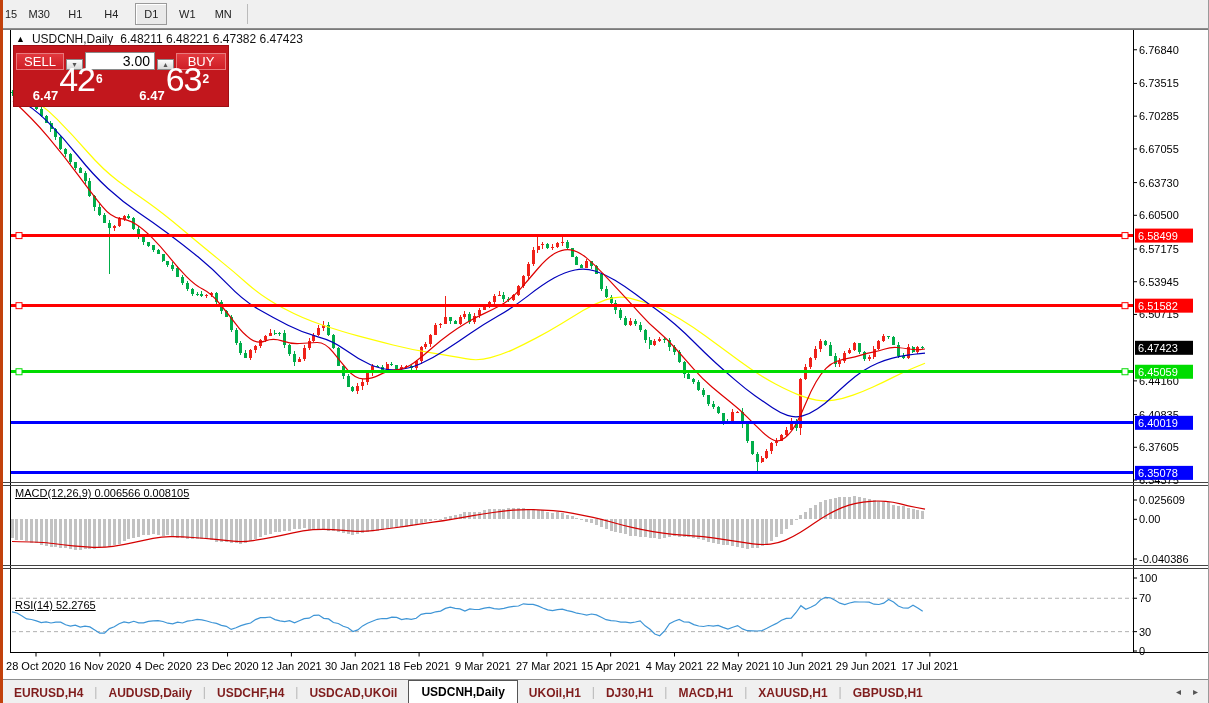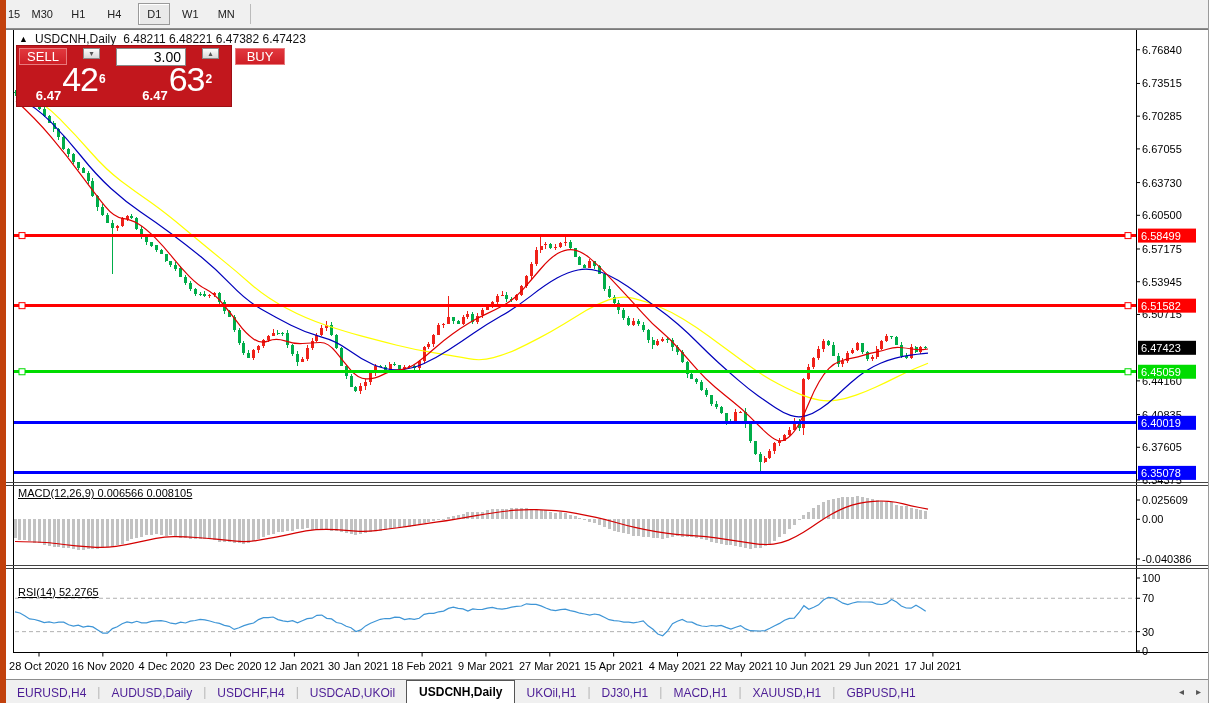--- a/index.html
+++ b/index.html
@@ -1,54 +1,54 @@
 <!DOCTYPE html>
 <html><head>
 <meta charset="utf-8">
 <style>
   html,body{margin:0;padding:0;background:#e8e8e8;}
   #app{position:relative;width:1209px;height:703px;overflow:hidden;background:#fff;
        font-family:"Liberation Sans",sans-serif;-webkit-font-smoothing:none;
-       border-left:6px solid #c2410c;border-right:1px solid #9a9a9a;box-sizing:border-box;}
+       border-left:3px solid #c2410c;border-right:1px solid #9a9a9a;box-sizing:border-box;}
   
   #toolbar{position:absolute;left:0;top:0;width:100%;height:28px;background:#f0f0f0;
            border-bottom:1px solid #8d8d8d;display:flex;align-items:center;}
   .tf-btn{min-width:22px;height:20px;margin:0 2px;padding:0 4px;display:flex;align-items:center;
           justify-content:center;font-size:11px;color:#222;border:1px solid transparent;cursor:default;}
   .tf-btn.partial{min-width:10px;padding:0 1px;margin-left:0;}
   .tf-btn.active{background:#e9e9e9;border:1px solid #9a9a9a;box-shadow:inset 1px 1px 0 #fff;margin-left:6px;}
   .tb-sep{width:1px;height:20px;background:#bbb;margin:0 6px;}
   
   #chartwin{position:absolute;left:0;top:29px;width:1209px;height:650px;background:#fff;}
   #plot{position:absolute;left:0;top:0;}
   #chart-header{position:absolute;left:13px;top:3px;font-size:12px;color:#111;display:flex;
                 align-items:center;gap:7px;white-space:nowrap;}
   #chart-header .tri{font-size:9px;color:#000;}
   
   #trade{position:absolute;left:10px;top:16px;width:216px;background:#c2171d;border:1px solid #9e0f14;
          padding:2px;box-sizing:border-box;}
-  #trade .row1{display:flex;align-items:flex-start;height:22px;gap:16px;}
+  #trade .row1{display:flex;align-items:flex-end;height:22px;gap:2px;}
   .tr-btn{flex:0 0 46px;background:linear-gradient(#e2383e,#cf1f26);color:#fff;font-size:13px;
           display:flex;align-items:center;justify-content:center;border:1px solid #e87a7d;cursor:pointer;}
   .spin-btn{flex:0 0 15px;background:linear-gradient(#fdfdfd,#d9d9d9);border:1px solid #8a8a8a;
             color:#555;font-size:8px;display:flex;align-items:center;justify-content:center;cursor:pointer;}
   #vol{flex:1 1 auto;width:60px;border:1px solid #8a8a8a;font-family:Liberation Sans, sans-serif;
        font-size:14px;text-align:right;padding:0 4px;color:#000;}
   #trade .row2{display:flex;gap:3px;margin-top:2px;height:32px;}
   .bigpx{flex:1 1 50%;display:flex;align-items:flex-end;justify-content:center;color:#fff;
          padding-bottom:0;line-height:1;}
   .bigpx .pre{font-size:13px;font-weight:bold;margin-bottom:2px;}
   .bigpx .big{font-size:34px;font-weight:400;letter-spacing:-1px;margin:8px 1px;}
   .bigpx .sup{font-size:12px;font-weight:bold;align-self:flex-start;margin-top:1px;}
   
   .ind-label{position:absolute;left:12px;font-size:11px;color:#000;white-space:nowrap;text-decoration:underline;}
   
   #tabbar{position:absolute;left:0;top:679px;width:1209px;height:24px;background:#f0f0f0;
           border-top:1px solid #8d8d8d;display:flex;align-items:flex-end;box-sizing:border-box;}
-  .tab{padding:4px 11px 3px;font-size:12px;color:#4c1d95;cursor:pointer;white-space:nowrap;}
+  .tab{padding:4px 11px 3px;font-size:12px;color:#7f1d1d;cursor:pointer;white-space:nowrap;font-weight:bold;}
   .tab.active{background:#fff;border:1px solid #555;border-bottom:none;font-weight:bold;color:#000;
               padding:4px 12px 4px;}
   .tab-sep{color:#b5b5b5;font-size:12px;align-self:center;}
   #tab-arrows{margin-left:auto;margin-right:14px;align-self:center;color:#555;font-size:10px;
               display:flex;gap:12px;}
   #tab-arrows span{cursor:pointer;}
 </style>
 </head>
 <body>
 
@@ -767,21 +767,21 @@
         </div>
         <div class="bigpx">
           <span class="pre">6.47</span>
           <span class="big">63</span>
           <span class="sup">2</span>
         </div>
       </div>
     </div>
 
     <div class="ind-label" style="top:458px">MACD(12,26,9) 0.006566 0.008105</div>
-    <div class="ind-label" style="top:557px">RSI(14) 52.2765</div>
+    <div class="ind-label" style="top:570px">RSI(14) 52.2765</div>
   </div>
 
   <div id="tabbar">
       <div class="tab">EURUSD,H4</div>
       <div class="tab-sep">|</div>
       <div class="tab">AUDUSD,Daily</div>
       <div class="tab-sep">|</div>
       <div class="tab">USDCHF,H4</div>
       <div class="tab-sep">|</div>
       <div class="tab">USDCAD,UKOil</div>

